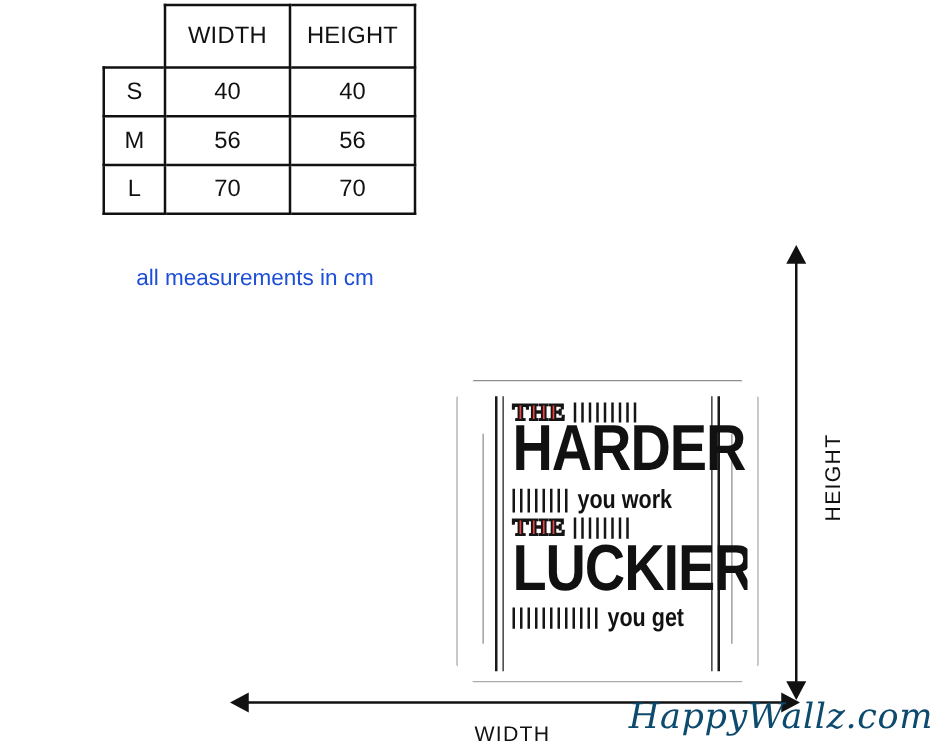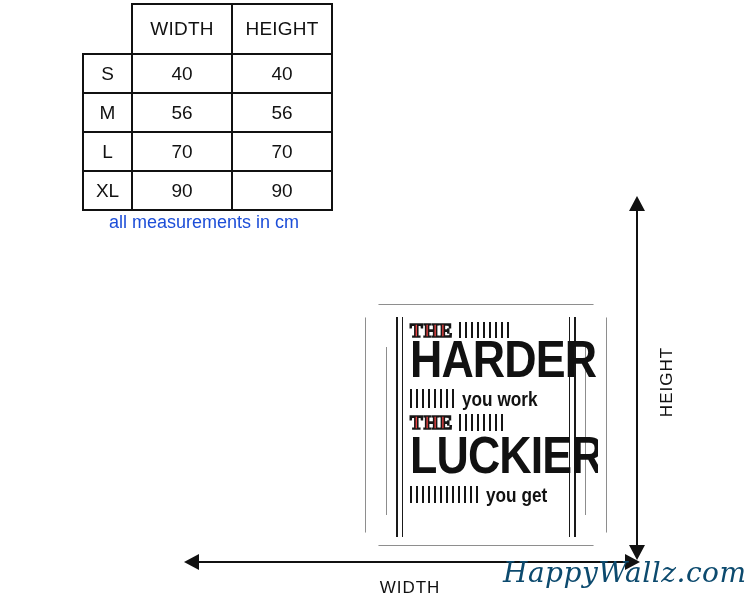--- a/index.html
+++ b/index.html
@@ -101,21 +101,21 @@
     line-height:.88;
     letter-spacing:-1px;
     transform:scaleX(.86);
     transform-origin:left bottom;
     white-space:nowrap;
     color:#111;
     margin-top:-2px;
   }
 
   
-  .line-work{height:22px;margin-top:5px;align-items:center;}
+  .line-work{height:22px;margin-top:5px;}
   .line-work .ticks i{height:19px;}
   .sub-word{
     font-family:"Liberation Sans Narrow","Liberation Sans",sans-serif;
     font-weight:700;font-size:21px;line-height:1;
     transform:scaleX(.82);transform-origin:left center;
     white-space:nowrap;color:#111;margin-left:8px;
   }
 
   
   .line-the2{height:20px;margin-top:3px;align-items:center;}
@@ -216,25 +216,20 @@
       <tr>
         <td class="c-size">M</td>
         <td class="c-val">56</td>
         <td class="c-val">56</td>
       </tr>
       <tr>
         <td class="c-size">L</td>
         <td class="c-val">70</td>
         <td class="c-val">70</td>
       </tr>
-      <tr>
-        <td class="c-size">XL</td>
-        <td class="c-val">90</td>
-        <td class="c-val">90</td>
-      </tr>
     </tbody>
   </table>
 
   <div class="table-caption">all measurements in cm</div>
 
   <div class="poster-wrap">
     <div class="poster-frame"></div>
     <div class="poster-inner">
 
       <div class="rule rule-l1"></div>

